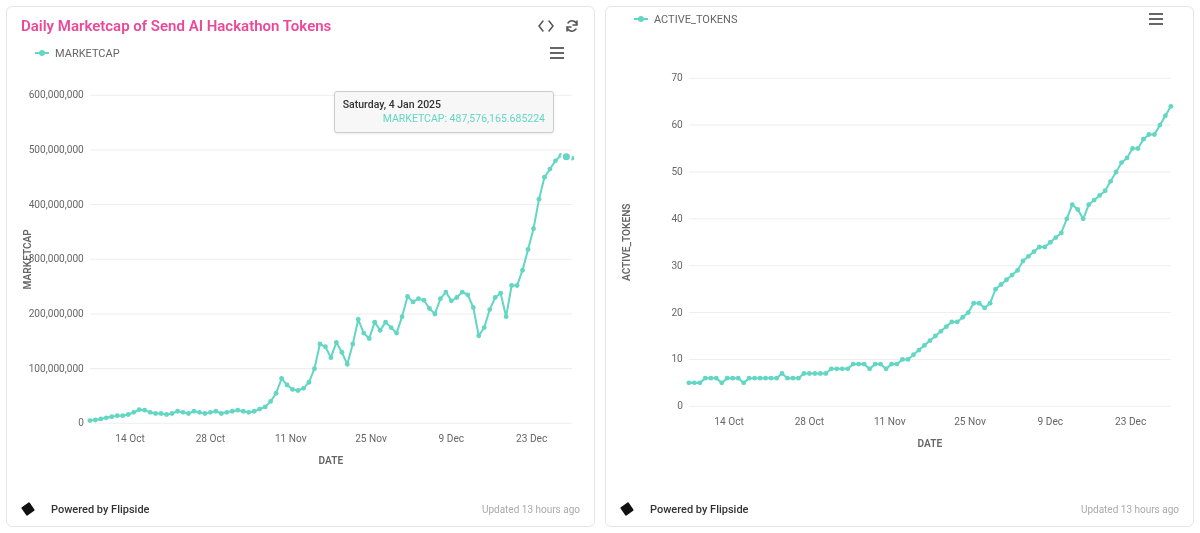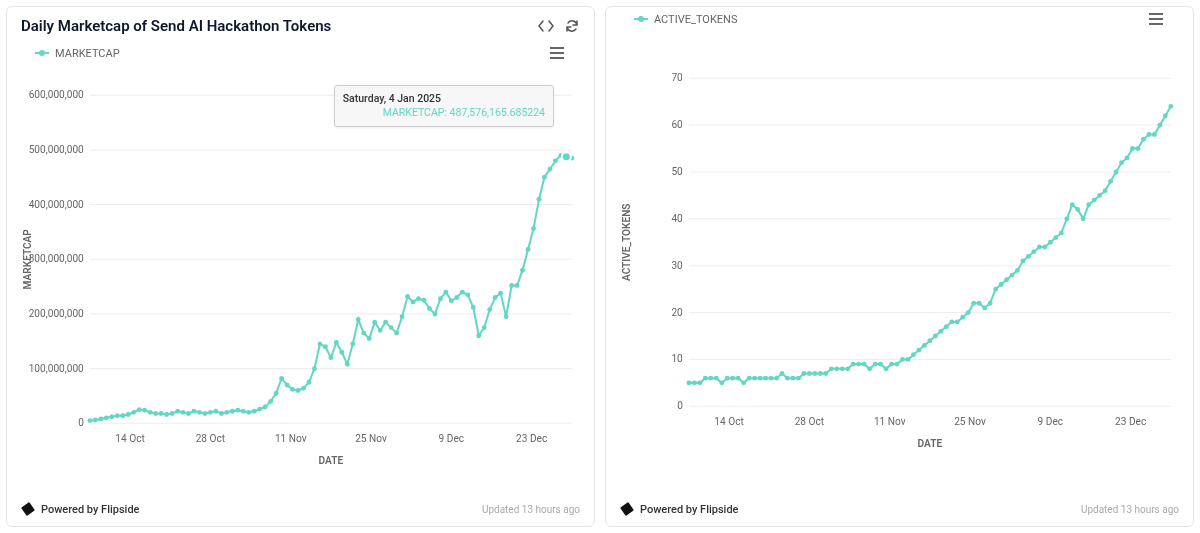--- a/index.html
+++ b/index.html
@@ -23,21 +23,21 @@
   }
   .panel-header {
     display: flex;
     justify-content: space-between;
     align-items: center;
     padding: 10px 14px 6px 14px;
   }
   .panel-title {
     font-size: 15px;
     font-weight: 600;
-    color: #0f172a;
+    color: #ec4899;
   }
   .panel-actions {
     display: flex;
     gap: 10px;
     align-items: center;
   }
   .icon-btn {
     width: 16px;
     height: 16px;
     cursor: pointer;
@@ -128,21 +128,21 @@
     display: flex;
     justify-content: space-between;
     align-items: center;
     padding: 8px 14px 10px 14px;
     font-size: 11px;
     color: #777;
   }
   .powered {
     display: flex;
     align-items: center;
-    gap: 6px;
+    gap: 16px;
     color: #333;
     font-weight: 500;
   }
   .flipside-logo {
     width: 14px;
     height: 14px;
     background: #111;
     clip-path: polygon(50% 0%, 100% 50%, 50% 100%, 0% 50%);
     transform: rotate(10deg);
   }
@@ -287,21 +287,21 @@
         <circle class="series-point" cx="510.1363636363636" cy="141.76" r="2.4"></circle>
         <circle class="series-point" cx="515.5454545454545" cy="112.6" r="2.4"></circle>
         <circle class="series-point" cx="520.9545454545455" cy="91" r="2.4"></circle>
         <circle class="series-point" cx="526.3636363636364" cy="82.9" r="2.4"></circle>
         <circle class="series-point" cx="531.7727272727273" cy="74.80000000000001" r="2.4"></circle>
         <circle class="series-point" cx="537.1818181818182" cy="69.39999999999998" r="2.4"></circle>
         <circle class="series-point" cx="542.5909090909091" cy="70.70887089999997" r="2.4"></circle>
         <circle class="series-point" cx="548" cy="72.10000000000002" r="2.4"></circle>
         <circle class="highlight-point" cx="542.5909090909091" cy="70.70887089999997" r="4.5"></circle>
       </svg>
-    <div class="tooltip" id="tooltip-0" style="right: 30px; top: 20px;">
+    <div class="tooltip" id="tooltip-0" style="right: 30px; top: 26px;">
       <div class="tt-date">Saturday, 4 Jan 2025</div>
       <div class="tt-val">
         <span>MARKETCAP:</span> <span>487,576,165.685224</span>
       </div>
     </div>
   </div>
   <div class="panel-footer">
     <div class="powered">
       <div class="flipside-logo"></div>
       <span>Powered by Flipside</span>

